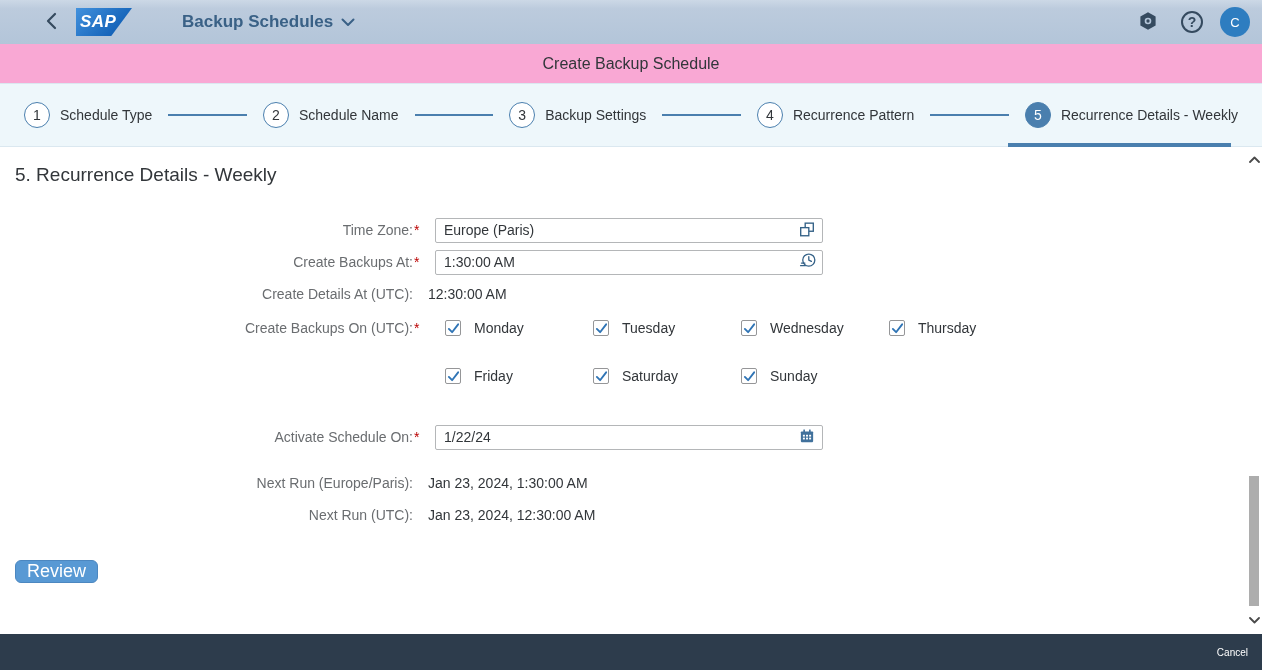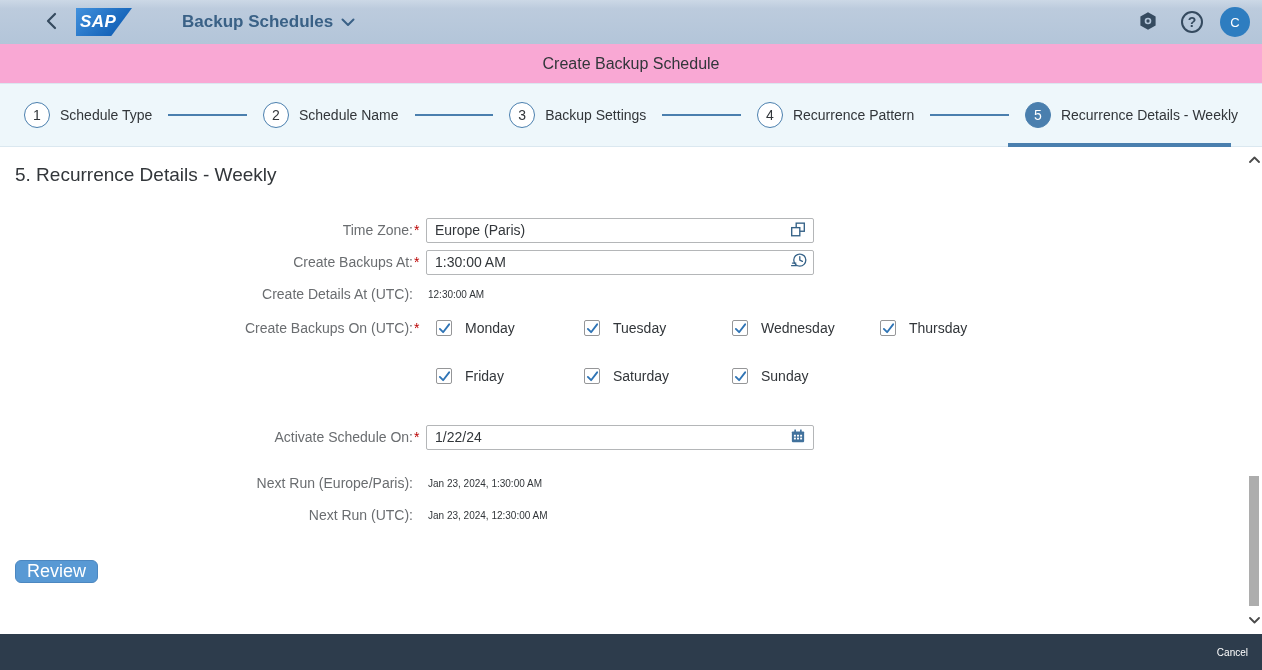--- a/index.html
+++ b/index.html
@@ -47,27 +47,27 @@
   
   .content { flex:1; background:#fff; position:relative; overflow:hidden; }
   .section-heading { margin:17px 0 0 15px; font-size:19px; font-weight:normal; color:#32363a; }
   .form { margin-top:31px; }
   .row { display:flex; align-items:center; min-height:26px; }
   .row.h18 { min-height:18px; }
   .row.h20 { min-height:20px; }
   .lbl { width:421px; flex:none; display:flex; justify-content:flex-end; align-items:flex-end;
     font-size:14px; color:#6a6d70;padding-left:42px; }
   .req { width:8px; flex:none; color:#bb0000; font-size:14px; text-align:left; padding-left:1px; }
-  .ctrl { margin-left:5px; display:flex; align-items:center; }
+  .ctrl { margin-left:14px; display:flex; align-items:center; }
   .input-wrap { position:relative; width:388px; }
   .input-wrap input { width:388px; height:25px; border:1px solid #b4b6b8; border-radius:2px;
     background:#fff; padding:0 30px 0 8px; font-size:14px; color:#32363a; font-family:inherit; }
   .in-icon-btn { position:absolute; right:3px; top:2px; width:26px; height:21px; background:none; border:none;
     cursor:pointer; display:flex; align-items:center; justify-content:center; }
-  .static-val { font-size:10px; color:#32363a; margin-left:7px; }
+  .static-val { font-size:14px; color:#32363a; margin-left:7px; }
   .days { display:flex; padding-left:10px; }
   .day-item { width:148px; display:flex; align-items:flex-start; flex:none; }
   .checkbox { width:16px; height:16px; border:1px solid #959698; border-radius:2px; background:#fff;
     display:flex; align-items:center; justify-content:center; cursor:pointer; flex:none; }
   .day-lbl { font-size:14px; color:#32363a; margin-left:13px; }
   .mb6{margin-bottom:6px}.mb10{margin-bottom:10px}.mb15{margin-bottom:15px}.mb28{margin-bottom:28px}
   .mb38{margin-bottom:38px}.mb24{margin-bottom:24px}.mb14{margin-bottom:14px}
   .review-btn { margin:36px 0 0 15px; height:23px; padding:0 11px; background:#5899d4; border:1px solid #4c87c0;
     border-radius:6px; color:#fff; font-size:18px; cursor:pointer; font-family:inherit; }
 

